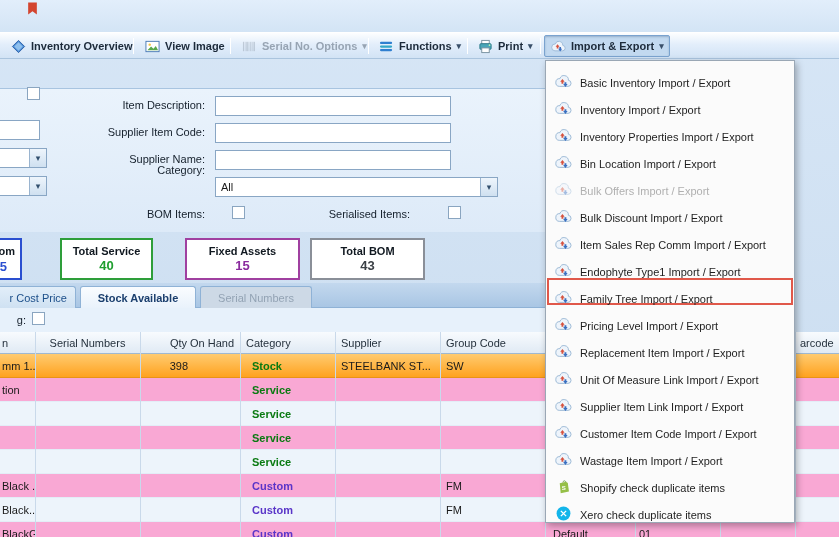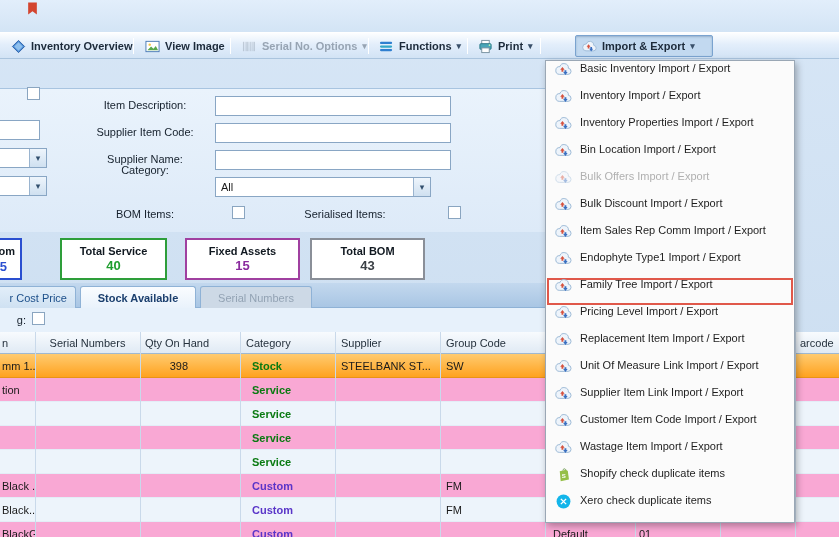--- a/index.html
+++ b/index.html
@@ -23,24 +23,24 @@
   .tb.disabled{color:#97a4b3;}
   .tb.disabled svg{opacity:.5;}
   .tb.active{background:#c2d9f0;border-color:#7aa3cf;box-shadow:inset 0 1px 2px rgba(50,80,120,.3);}
   .caret{font-size:9px;color:#3a506a;}
   .tb.disabled .caret{color:#97a4b3;}
   .tsep{position:absolute;top:5px;height:16px;width:1px;background:#b6cce2;border-right:1px solid #ffffff;}
 
   
   .form-panel{position:absolute;left:0;top:88px;width:545px;height:144px;
               background:linear-gradient(#eaf3fc,#ddeaf8);border-top:1px solid #a8c4e0;}
-  .flabel{position:absolute;left:85px;width:120px;text-align:center;color:#15202c;}
+  .flabel{position:absolute;left:85px;width:120px;text-align:right;color:#15202c;}
   .finput{position:absolute;left:215px;width:236px;height:20px;border:1px solid #89a6c4;background:#fff;
           font:inherit;padding:0 4px;}
-  .fselect{position:absolute;left:215px;width:216px;height:20px;border:1px solid #89a6c4;background:#fff;
+  .fselect{position:absolute;left:215px;width:283px;height:20px;border:1px solid #89a6c4;background:#fff;
            display:flex;align-items:center;justify-content:space-between;padding-left:5px;}
   .fsel-btn{width:17px;height:18px;background:linear-gradient(#eef5fc,#cfe0f0);border-left:1px solid #9ab4cf;
             display:flex;align-items:center;justify-content:center;font-size:9px;color:#33506e;}
   .cb{position:absolute;width:13px;height:13px;background:#fff;border:1px solid #8aa5c0;}
 
   
   .card{position:absolute;top:238px;height:42px;background:#fff;border:2px solid #888;
         display:flex;flex-direction:column;align-items:center;justify-content:center;gap:1px;}
   .card-label{font-weight:bold;color:#101820;}
   .card-value{font-weight:bold;font-size:13px;}
@@ -78,21 +78,21 @@
   .cel.c5{left:440px;width:105px;padding-left:6px;}
   .cel.c6{left:545px;width:90px;padding-left:8px;}
   .cel.c7{left:635px;width:85px;padding-left:4px;}
   .cat-stock,.cat-service{color:#0a7a12;font-weight:bold;}
   .cat-custom{color:#5a35c8;font-weight:bold;}
   .gv{position:absolute;top:0;bottom:0;width:1px;background:#c9d9ea;}
 
   
   .menu{position:absolute;left:545px;top:60px;width:250px;background:#fbfbfb;
         border:1px solid #9aa7b5;box-shadow:2px 3px 7px rgba(0,0,0,.3);padding:1px;z-index:50;}
-  .mi{display:flex;align-items:flex-start;gap:8px;height:27px;padding:0 8px;color:#1e1e1e;
+  .mi{display:flex;align-items:flex-end;gap:8px;height:27px;padding:0 8px;color:#1e1e1e;
       background:#fbfbfb;white-space:nowrap;}
   .mi svg{width:17px;height:15px;flex:none;}
   .mi.disabled{color:#b0b0b0;}
   .mi.disabled svg{opacity:.45;}
   .mi.hl{box-shadow:inset 0 0 0 2px #e0584a;}
 </style>
 </head>
 <body>
 
 <div class="screen">
@@ -185,21 +185,21 @@
     </div>
     <span class="tsep" style="left:467px"></span>
     <div class="tb" style="left:471px;width:66px">
       <svg>
           <use href="#ico-printer"></use>
         </svg>
       <span>Print</span>
       <span class="caret">▾</span>
     </div>
     <span class="tsep" style="left:540px"></span>
-    <div class="tb active" style="left:575px;width:138px">
+    <div class="tb active" style="left:544px;width:126px">
       <svg>
           <use href="#ico-cloud"></use>
         </svg>
       <span>Import &amp; Export</span>
       <span class="caret">▾</span>
     </div>
   </div>
 
   <div class="form-panel"></div>
 
@@ -227,21 +227,21 @@
   </div>
   <span class="flabel" style="top:208px">BOM Items:</span>
   <span class="cb" style="left:232px;top:206px"></span>
   <span class="flabel" style="left:280px;width:130px;top:208px">Serialised Items:</span>
   <span class="cb" style="left:448px;top:206px"></span>
 
   <div class="card card1" style="left:-88px;width:110px;border-color:#2a4fd0">
     <span class="card-label">ustom</span>
     <span class="card-value" style="color:#2a4fd0">5</span>
   </div>
-  <div class="card" style="left:60px;width:107px;border-color:#2e9e3a">
+  <div class="card" style="left:60px;width:93px;border-color:#2e9e3a">
     <span class="card-label">Total Service</span>
     <span class="card-value" style="color:#1f9e2f">40</span>
   </div>
   <div class="card" style="left:185px;width:115px;border-color:#a040a0">
     <span class="card-label">Fixed Assets</span>
     <span class="card-value" style="color:#8a2b9e">15</span>
   </div>
   <div class="card" style="left:310px;width:115px;border-color:#8a8f98">
     <span class="card-label">Total BOM</span>
     <span class="card-value" style="color:#3a3f45">43</span>
@@ -259,21 +259,21 @@
   </div>
 
   <div class="grp-panel"></div>
   <span class="grp-label">g:</span>
   <span class="cb" style="left:32px;top:312px"></span>
 
   <div class="table">
     <div class="thead-bg"></div>
     <span class="hc" style="left:0;width:35px;padding-left:2px">n</span>
     <span class="hc center" style="left:35px;width:105px">Serial Numbers</span>
-    <span class="hc center" style="left:127px;width:100px">Qty On Hand</span>
+    <span class="hc center" style="left:152px;width:100px">Qty On Hand</span>
     <span class="hc" style="left:240px;width:95px;padding-left:6px">Category</span>
     <span class="hc" style="left:335px;width:105px;padding-left:6px">Supplier</span>
     <span class="hc" style="left:440px;width:105px;padding-left:6px">Group Code</span>
     <span class="hc" style="left:795px;width:44px;padding-left:5px">arcode</span>
 
     <div class="trow sel" style="top:22px">
       <span class="cel c0">mm 1...</span>
       <span class="cel c2">398</span>
       <span class="cel c3 cat-stock">Stock</span>
       <span class="cel c4">STEELBANK ST...</span>

